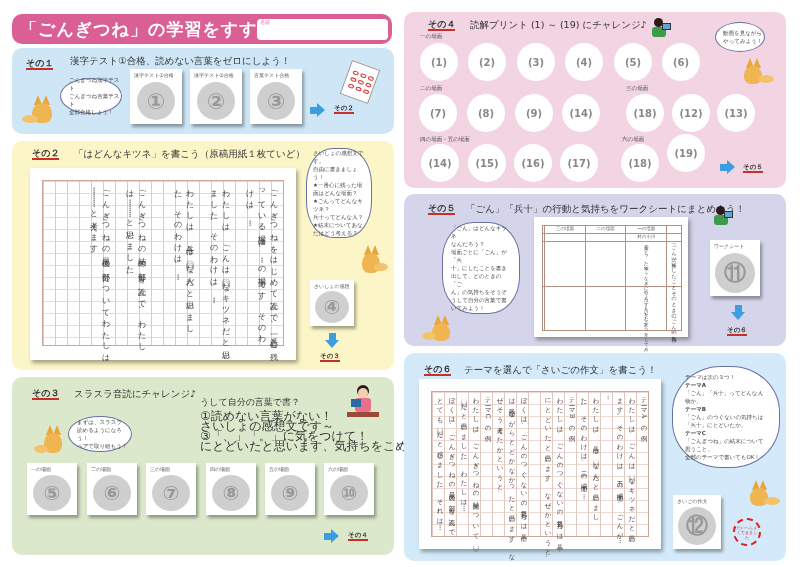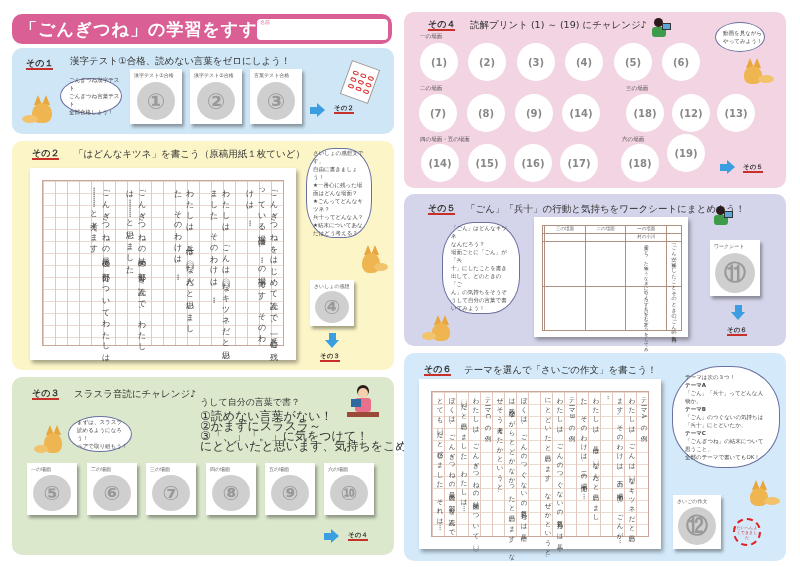--- a/index.html
+++ b/index.html
@@ -142,21 +142,21 @@
   <div class="tail" style="left:0;top:20px;width:14px;height:8px"></div>
 </div>
 <div class="abs bubble" style="left:68px;top:416px;width:64px;height:36px;padding-left:8px">
   <span>まずは、スラスラ</span>
     <span>読めるようになろう！</span>
     <span>ペアで取り組もう！</span>
 </div>
 <div class="abs" style="left:200px;top:396px;font-size:9px;color:#333">うして自分の言葉で書？</div>
 <div class="abs" style="left:200px;top:411px;font-size:12px;line-height:10px;color:#333">
   <div>①読めない言葉がない！</div>
-  <div>②かまずにスラスラ～</div>
+  <div>さいしょの感想文です～</div>
   <div>③「、」「。」に気をつけて！</div>
   <div>にとどいたと思います、気持ちをこめて！</div>
 </div>
 <div class="person" style="left:345px;top:385px;width:36px;height:42px">
   <div style="position:absolute;left:12px;top:0;width:12px;height:12px;border-radius:50%;background:#2a1a1a"></div>
   <div style="position:absolute;left:13px;top:3px;width:10px;height:10px;border-radius:50%;background:#f5cfae"></div>
   <div style="position:absolute;left:10px;top:13px;width:16px;height:14px;background:#e8708a;border-radius:3px"></div>
   <div style="position:absolute;left:6px;top:14px;width:10px;height:8px;background:#2c6aa0"></div>
   <div style="position:absolute;left:2px;top:27px;width:32px;height:5px;background:#9b4a3a"></div>
 </div>

